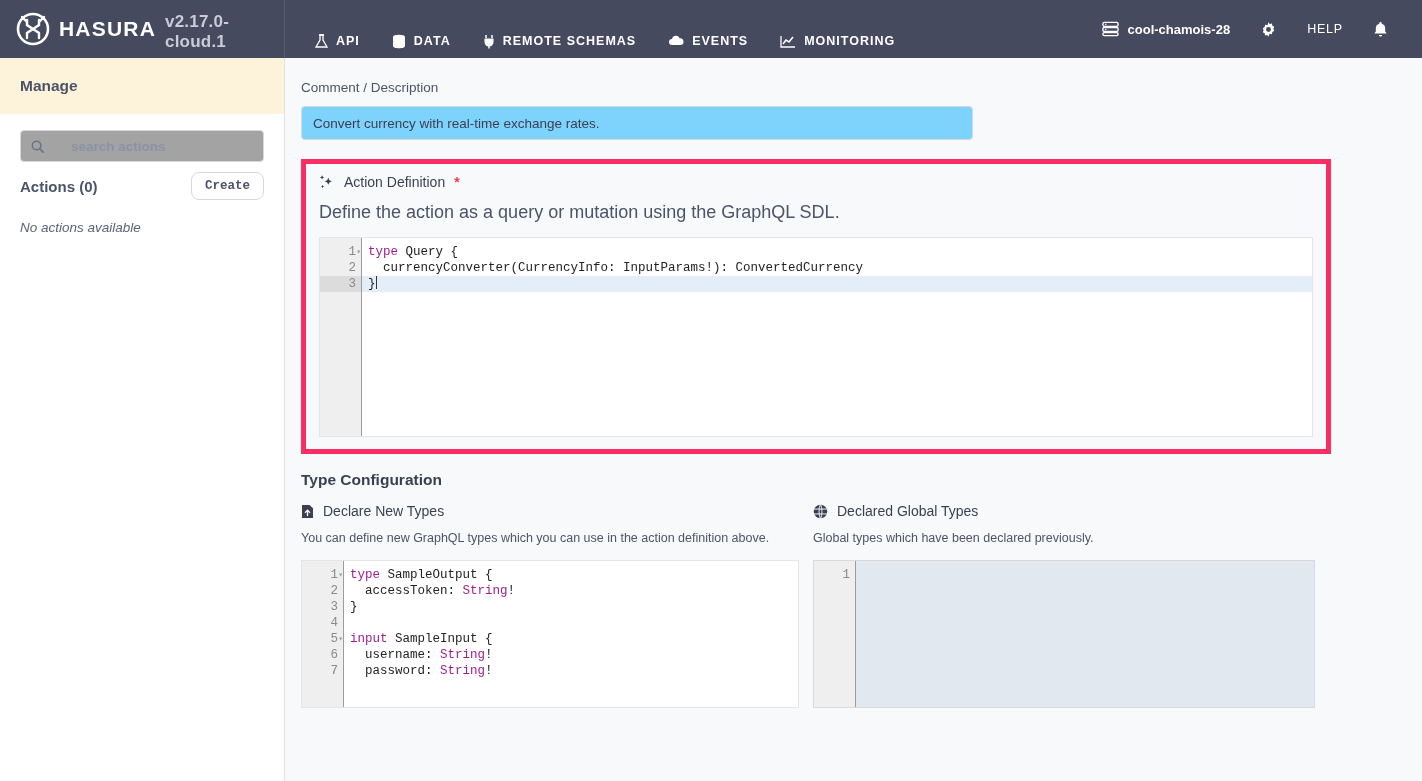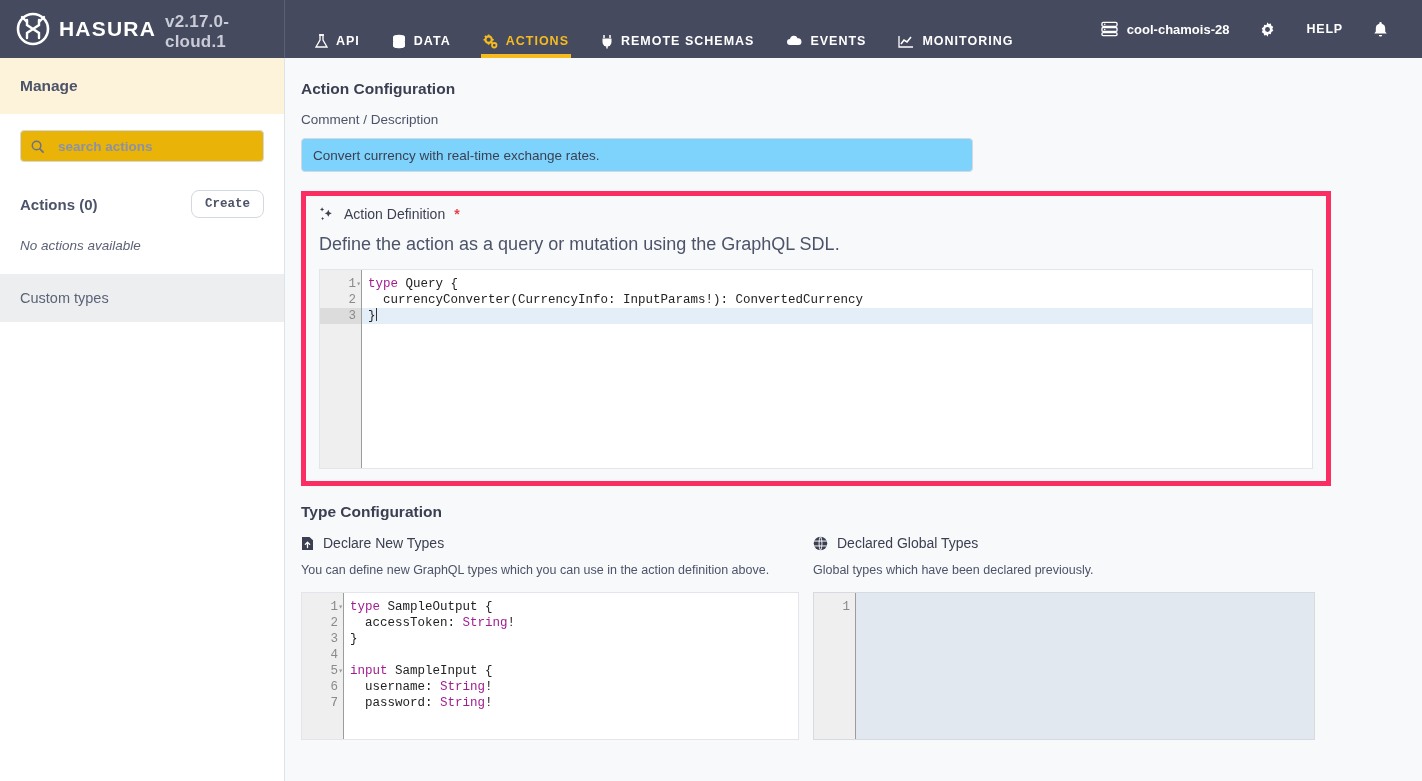--- a/index.html
+++ b/index.html
@@ -88,21 +88,21 @@
     cursor: pointer;
   }
   .topicon {
     padding: 0 16px;
     display: flex;
     align-items: center;
     cursor: pointer;
   }
   .help-label {
     font-size: 12.5px;
-    font-weight: bold;
+    font-weight: normal;
     letter-spacing: .8px;
     padding: 0 14px;
     cursor: pointer;
   }
 
   
   .shell { display: flex; height: 731px; }
 
   
   .sidebar {
@@ -120,42 +120,42 @@
     font-weight: bold;
     color: #4d5368;
     height: 56px;
     display: flex;
     align-items: center;
   }
   .sidebar-body { padding: 16px 20px 0 20px; }
   .searchbox {
     display: flex;
     align-items: center;
-    gap: 12px;
+    gap: 25px;
     border: 1px solid #d4d8e0;
     border-radius: 4px;
     height: 32px;
     padding: 0 10px;
-    background: #eab308;
+    background: #a3a3a3;
   }
   .searchbox input {
     border: 0; outline: 0;
     font-size: 13.5px;
     font-family: "Liberation Sans", sans-serif;
     color: #4d5368;
     font-weight: bold;
     width: 100%;
     background: transparent;
   }
   .searchbox input::placeholder { color: #8b92a5; font-weight: bold; }
   .actions-row {
     display: flex;
     align-items: center;
     justify-content: space-between;
-    margin-top: 28px;
+    margin-top: 10px;
   }
   .actions-count {
     font-size: 15px;
     font-weight: bold;
     color: #4d5368;
   }
   .create-btn {
     font-size: 12.5px;
     font-weight: bold;
     color: #4d5368;
@@ -355,30 +355,20 @@
     </div>
     <div class="navitem">
       <span class="navicon">
         <svg width="14" height="15" viewBox="0 0 14 15">
             <ellipse cx="7" cy="3" rx="6" ry="2.3" fill="#fff"></ellipse>
             <path d="M1 3v4c0 1.3 2.7 2.3 6 2.3s6-1 6-2.3V3" fill="#fff"></path>
             <path d="M1 8v4c0 1.3 2.7 2.3 6 2.3s6-1 6-2.3V8" fill="#fff"></path>
           </svg>
       </span>
       <span>DATA</span>
-    </div>
-    <div class="navitem active">
-      <span class="navicon">
-        <svg width="15" height="15" viewBox="0 0 16 16">
-            <circle cx="6" cy="6" r="3.4" fill="none" stroke="#f5bb1f" stroke-width="2.3"></circle>
-            <circle cx="12" cy="12" r="2.4" fill="none" stroke="#f5bb1f" stroke-width="1.9"></circle>
-            <path d="M6 0.5v2M6 9.5v2M0.5 6h2M9.5 6h2M2 2l1.4 1.4M8.6 8.6L10 10" stroke="#f5bb1f" stroke-width="1.6"></path>
-          </svg>
-      </span>
-      <span>ACTIONS</span>
     </div>
     <div class="navitem">
       <span class="navicon">
         <svg width="12" height="15" viewBox="0 0 12 15">
             <path d="M3 1v3M9 1v3" stroke="#fff" stroke-width="1.5"></path>
             <path d="M1.5 4.5h9v3.5a4.5 4.5 0 01-9 0z" fill="#fff"></path>
             <path d="M6 12v2.5" stroke="#fff" stroke-width="1.5"></path>
           </svg>
       </span>
       <span>REMOTE SCHEMAS</span>
@@ -448,28 +438,26 @@
             </svg>
         </span>
         <input type="text" placeholder="search actions" style="">
       </div>
       <div class="actions-row">
         <span class="actions-count">Actions (0)</span>
         <button class="create-btn">Create</button>
       </div>
       <div class="no-actions">No actions available</div>
     </div>
-    <div class="custom-types">Custom types</div>
   </div>
 
   <div class="main">
     <div class="main-inner">
 
 
-      <div class="section-title">Action Configuration</div>
       <div class="field-label">Comment / Description</div>
       <input class="text-input" type="text" value="Convert currency with real-time exchange rates." style="">
 
       
       <div class="hl-block">
         <div class="block-head">
           <span class="ic">
             <svg width="16" height="16" viewBox="0 0 16 16">
               <path d="M8.2 6.2l1.1-2.4 1.1 2.4 2.4 1.1-2.4 1.1-1.1 2.4-1.1-2.4-2.4-1.1z" fill="#3b3f51"></path>
               <path d="M3.1 1.2l.7 1.5 1.5.7-1.5.7-.7 1.5-.7-1.5L.9 3.4l1.5-.7z" fill="#3b3f51"></path>

